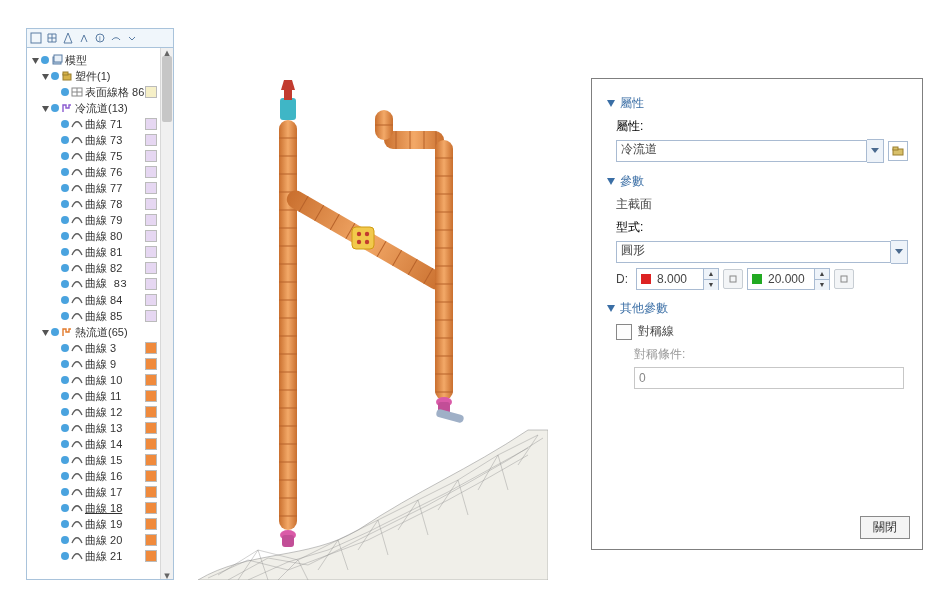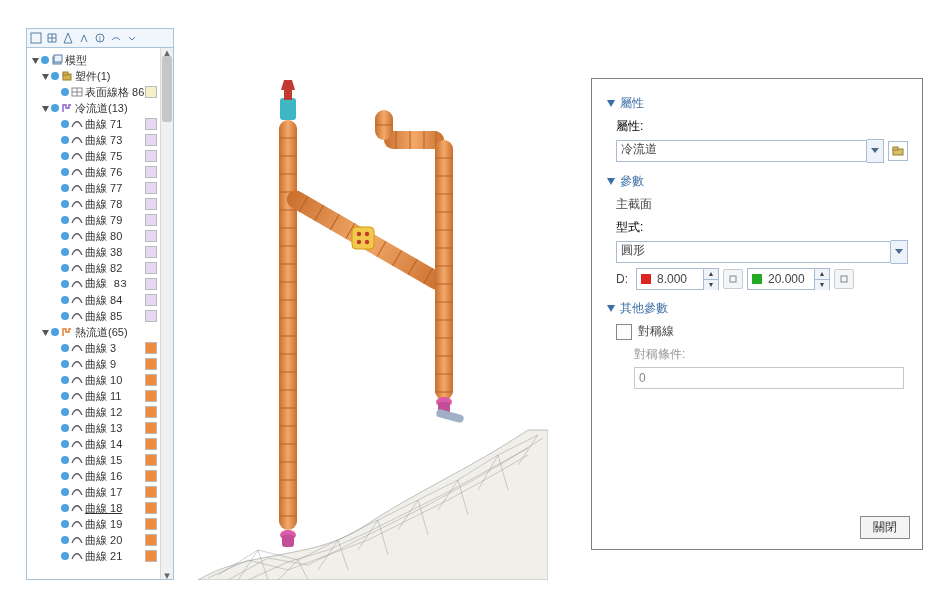--- a/index.html
+++ b/index.html
@@ -226,21 +226,21 @@
           <span>曲線 80</span>
           <span class="sw" style="background: rgb(230, 215, 242);"></span>
         </div>
         <div class="row" style="padding-left: 34px;">
           <span class="dot"></span>
           <span class="ic">
             <svg width="12" height="10">
               <path d="M1 8 C4 1,8 1,11 8" fill="none" stroke="#5c5c5c" stroke-width="1.3"></path>
             </svg>
           </span>
-          <span>曲線 38</span>
+          <span>曲線 81</span>
           <span class="sw" style="background: rgb(230, 215, 242);"></span>
         </div>
         <div class="row" style="padding-left: 34px;">
           <span class="dot"></span>
           <span class="ic">
             <svg width="12" height="10">
               <path d="M1 8 C4 1,8 1,11 8" fill="none" stroke="#5c5c5c" stroke-width="1.3"></path>
             </svg>
           </span>
           <span>曲線 82</span>

